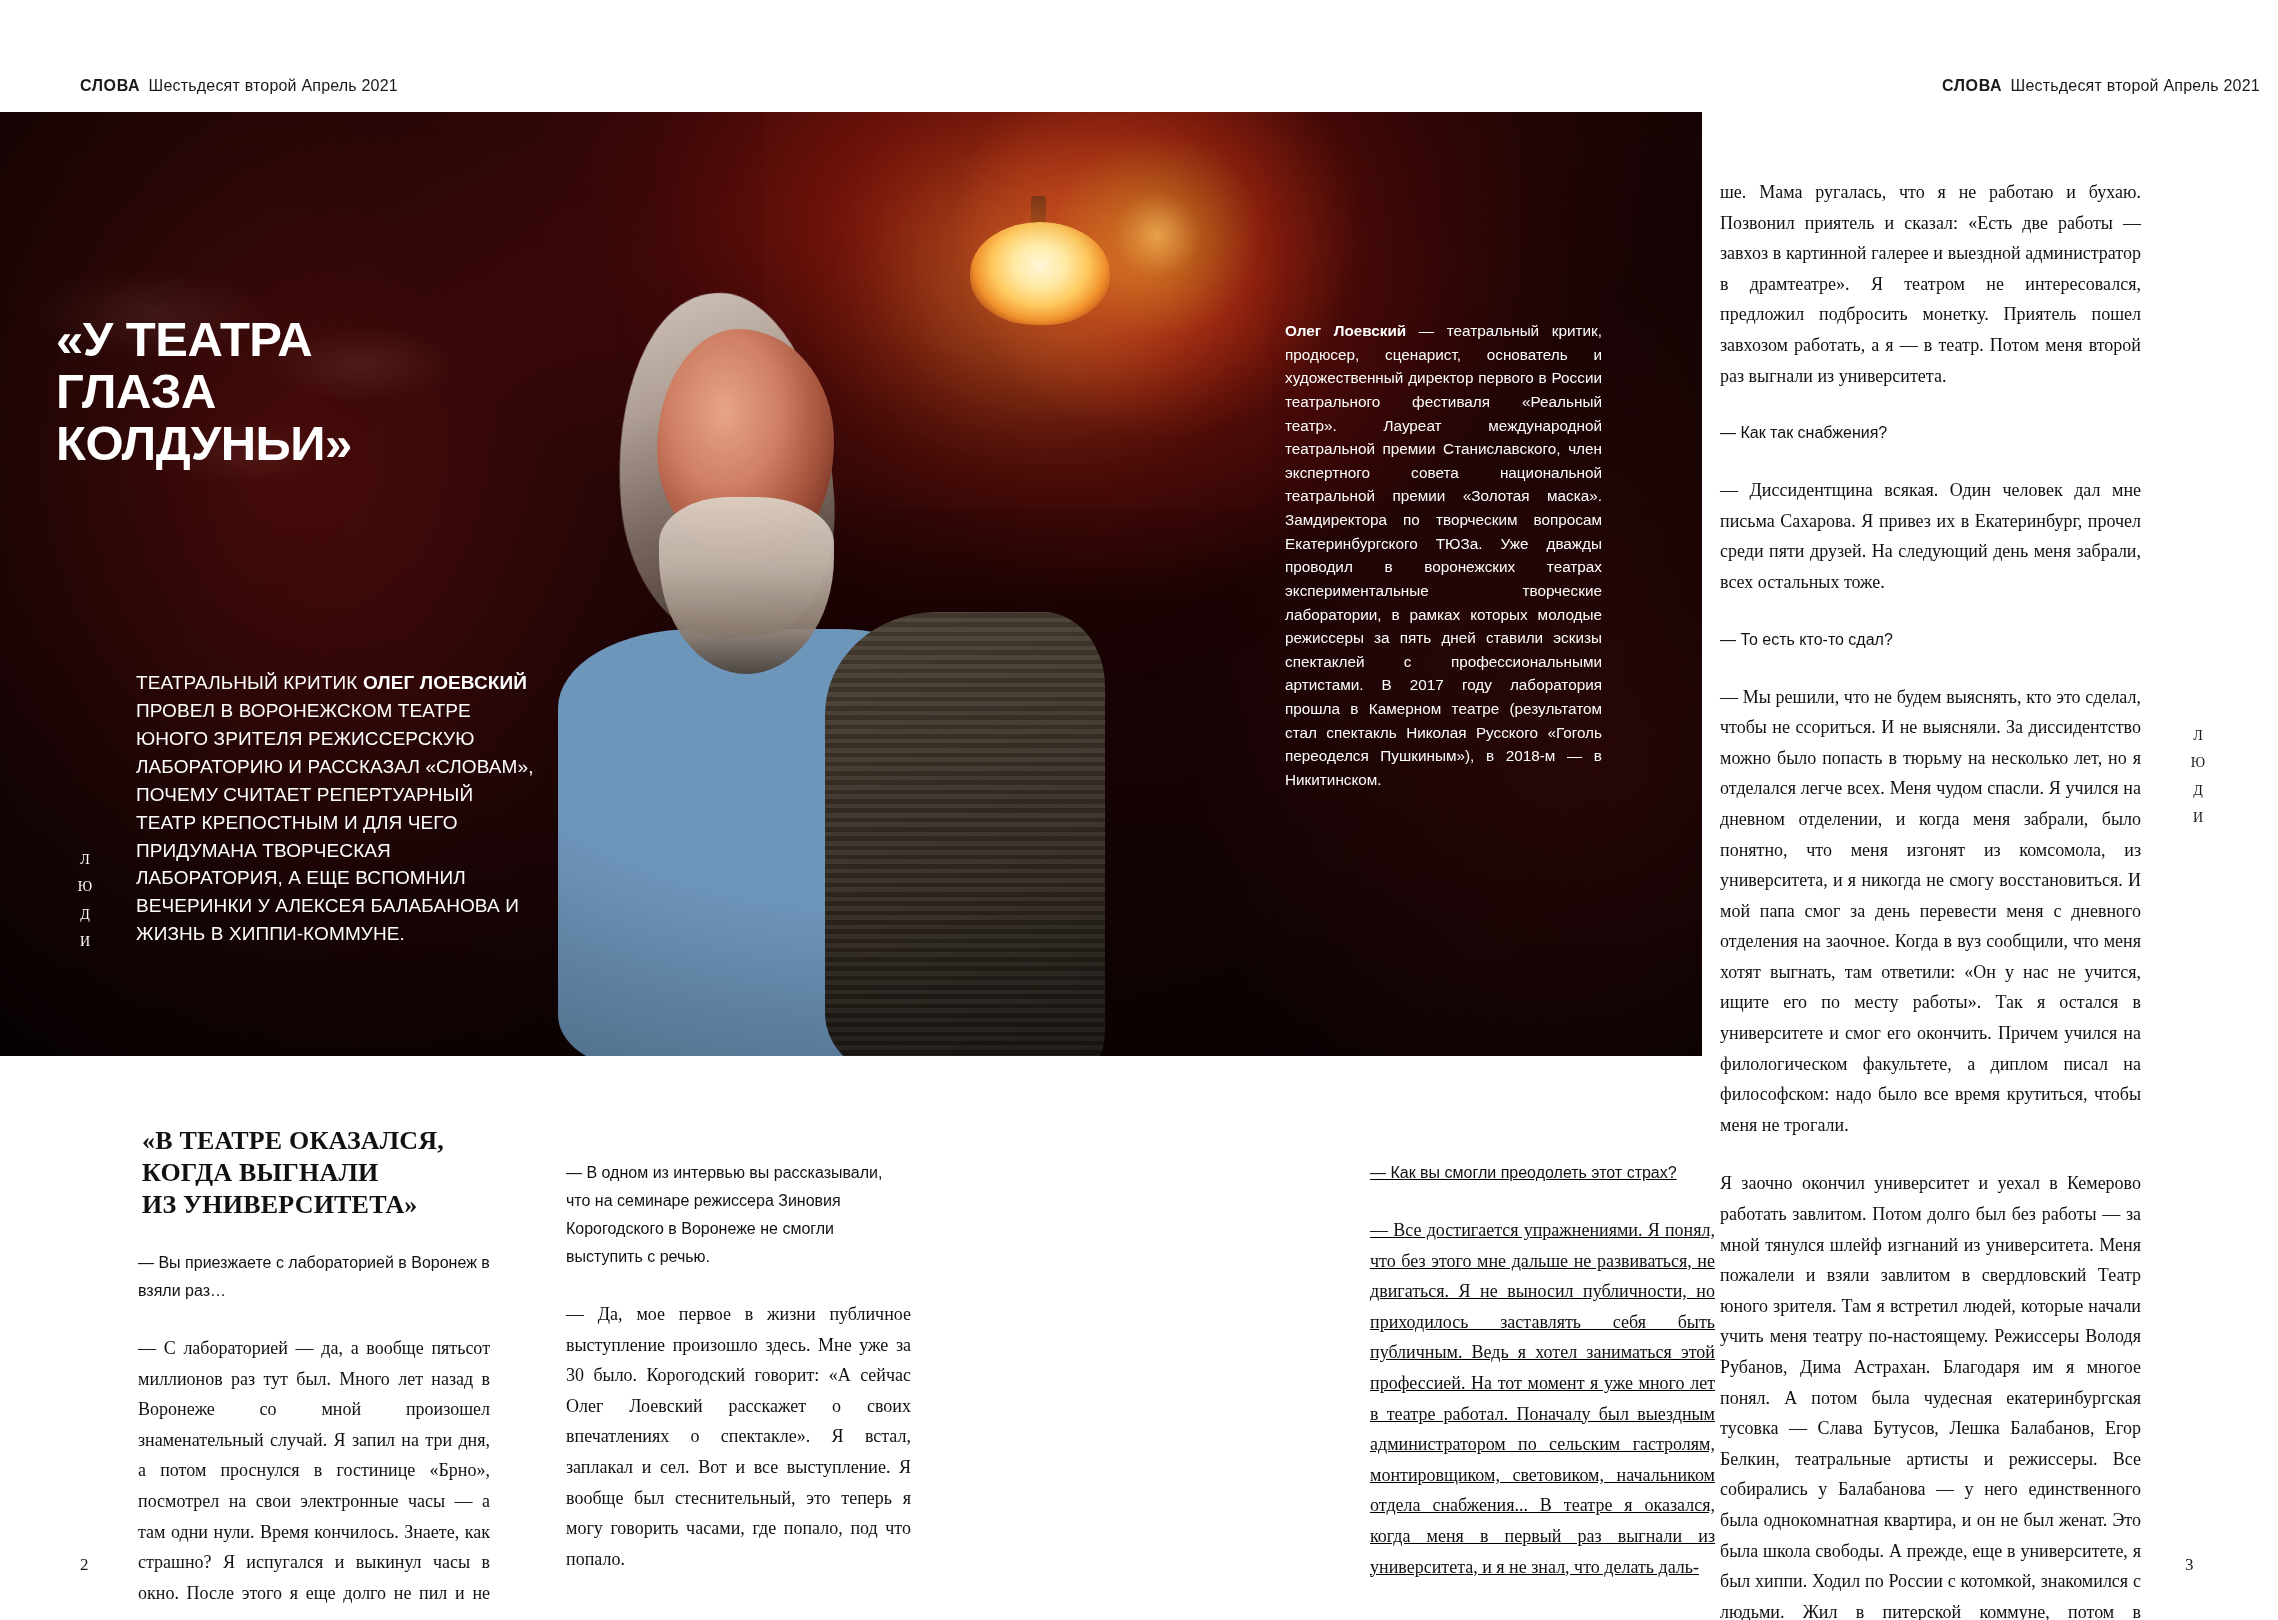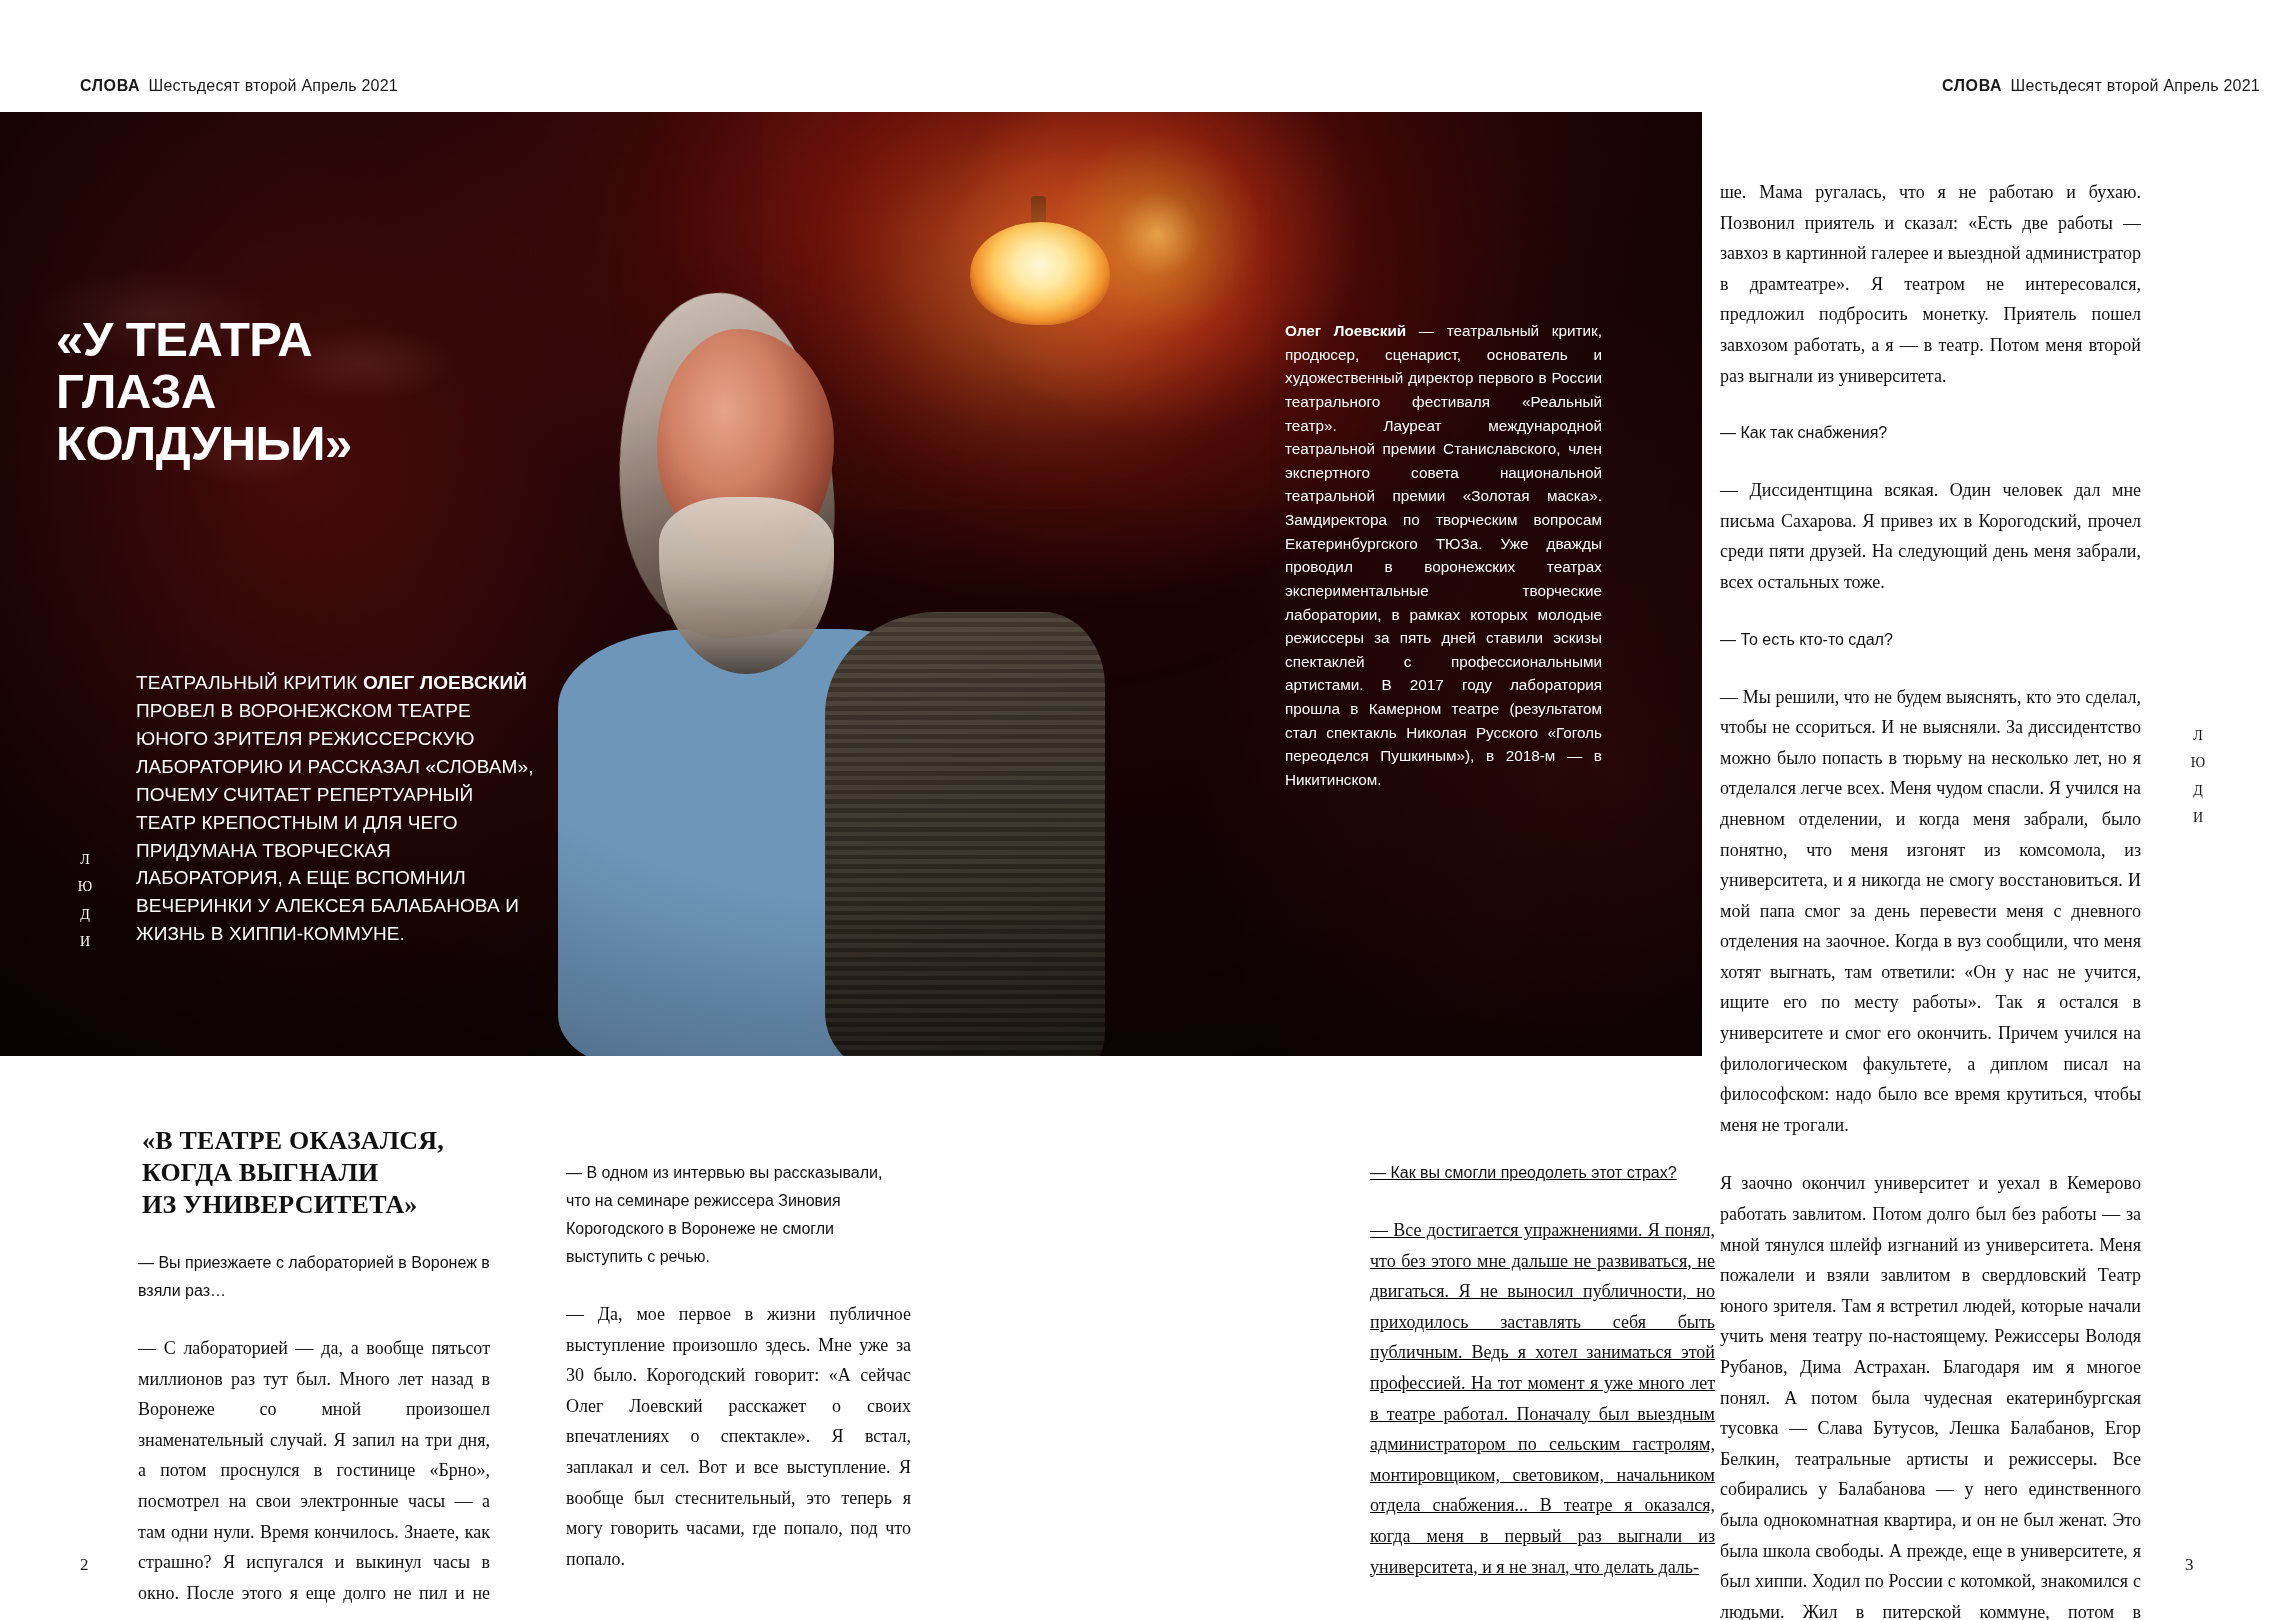--- a/index.html
+++ b/index.html
@@ -304,21 +304,21 @@
 
 <div class="pullhead">
   <span class="ln">«В ТЕАТРЕ ОКАЗАЛСЯ,</span>
   <span class="ln">КОГДА ВЫГНАЛИ</span>
   <span class="ln">ИЗ УНИВЕРСИТЕТА»</span>
 </div>
 
 <div class="col col-right-top">
     <p class="p">ше. Мама ругалась, что я не работаю и бухаю. Позвонил приятель и сказал: «Есть две работы — завхоз в картинной галерее и выездной администратор в драмтеатре». Я театром не интересовался, предложил подбросить монетку. Приятель пошел завхозом работать, а я — в театр. Потом меня второй раз выгнали из университета.</p>
     <p class="q">— Как так снабжения?</p>
-    <p class="p">— Диссидентщина всякая. Один человек дал мне письма Сахарова. Я привез их в Корогодский, прочел среди пяти друзей. На следующий день меня забрали, всех остальных тоже.</p>
+    <p class="p">— Диссидентщина всякая. Один человек дал мне письма Сахарова. Я привез их в Екатеринбург, прочел среди пяти друзей. На следующий день меня забрали, всех остальных тоже.</p>
     <p class="q">— То есть кто-то сдал?</p>
     <p class="p">— Мы решили, что не будем выяснять, кто это сделал, чтобы не ссориться. И не выясняли. За диссидентство можно было попасть в тюрьму на несколько лет, но я отделался легче всех. Меня чудом спасли. Я учился на дневном отделении, и когда меня забрали, было понятно, что меня изгонят из комсомола, из университета, и я никогда не смогу восстановиться. И мой папа смог за день перевести меня с дневного отделения на заочное. Когда в вуз сообщили, что меня хотят выгнать, там ответили: «Он у нас не учится, ищите его по месту работы». Так я остался в университете и смог его окончить. Причем учился на филологическом факультете, а диплом писал на философском: надо было все время крутиться, чтобы меня не трогали.</p>
     <p class="p">Я заочно окончил университет и уехал в Кемерово работать завлитом. Потом долго был без работы — за мной тянулся шлейф изгнаний из университета. Меня пожалели и взяли завлитом в свердловский Театр юного зрителя. Там я встретил людей, которые начали учить меня театру по-настоящему. Режиссеры Володя Рубанов, Дима Астрахан. Благодаря им я многое понял. А потом была чудесная екатеринбургская тусовка — Слава Бутусов, Лешка Балабанов, Егор Белкин, театральные артисты и режиссеры. Все собирались у Балабанова — у него единственного была однокомнатная квартира, и он не был женат. Это была школа свободы. А прежде, еще в университете, я был хиппи. Ходил по России с котомкой, знакомился с людьми. Жил в питерской коммуне, потом в московской. На Краснобогатырской улице была однокомнатная квартира английской подданной, которая уехала в Англию, а ключи отдала в коммуну. Там я впервые узнал об исламе и о софизме, прочитал уйму запрещенных книг, начал разбираться в стихах, познакомился с буддизмом, разочаровался в буддизме… Это была целая жизнь, интересные люди. Для меня, человека малообразованного, огромная школа.</p>
   </div>
 <div class="col col-b1">
     <p class="q">— Вы приезжаете с лабораторией в Воронеж в взяли раз…</p>
     <p class="p">— С лабораторией — да, а вообще пятьсот миллионов раз тут был. Много лет назад в Воронеже со мной произошел знаменательный случай. Я запил на три дня, а потом проснулся в гостинице «Брно», посмотрел на свои электронные часы — а там одни нули. Время кончилось. Знаете, как страшно? Я испугался и выкинул часы в окно. После этого я еще долго не пил и не гулял.</p>
   </div>
 <div class="col col-b2">
     <p class="q">— В одном из интервью вы рассказывали, что на семинаре режиссера Зиновия Корогодского в Воронеже не смогли выступить с речью.</p>

